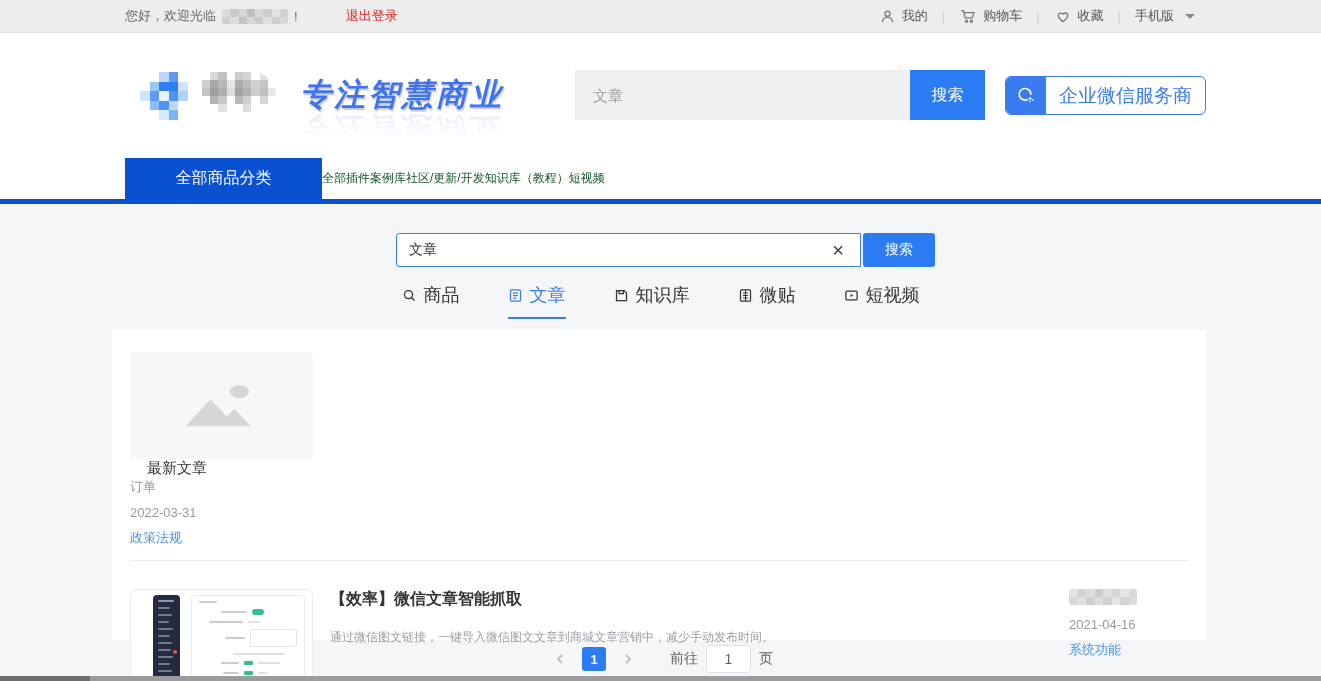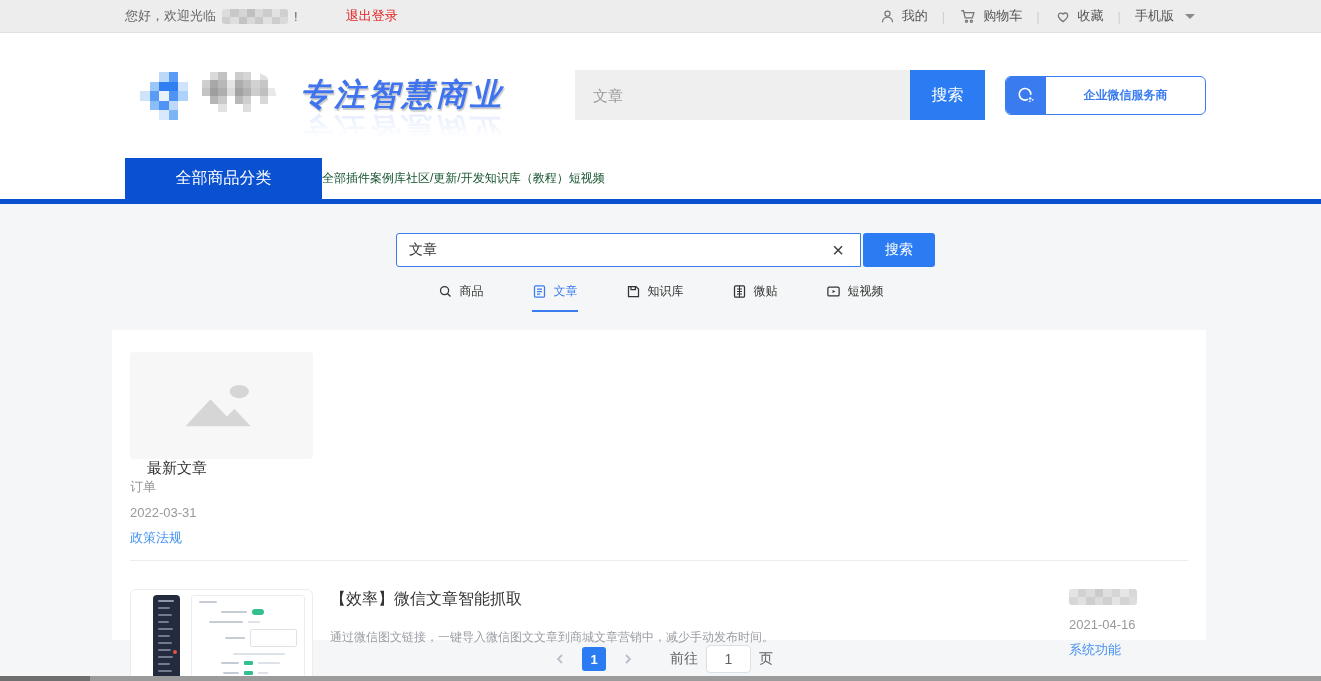--- a/index.html
+++ b/index.html
@@ -50,21 +50,21 @@
   .hsearch-btn {
     width:75px; height:50px; background:#2b7cf2; color:#fff; border:none;
     font-size:16px; cursor:pointer; font-family:inherit;
   }
   .wxwork-btn {
     position:absolute; left:1005px; top:42px; width:201px; height:39px;
     border:1px solid #3a7cf0; border-radius:6px; background:#fff;
     display:flex; align-items:center; overflow:hidden; cursor:pointer;
   }
   .wxwork-ic { width:40px; height:100%; background:#3a7cf0; display:flex; align-items:center; justify-content:center; }
-  .wxwork-label { flex:1; text-align:center; color:#3a7cf0; font-size:12px;font-weight:bold; }
+  .wxwork-label { flex:1; text-align:center; color:#3a7cf0; font-size:19px; }
 
   
   .navbar {
     position:absolute; top:158px; left:0; width:1321px; height:46px; background:#fff;
     border-bottom:5px solid #0a51d2; display:flex; align-items:stretch;
   }
   .nav-active {
     margin-left:125px; width:197px; background:#0a51d2; color:#fff; font-size:16px;
     display:flex; align-items:center; justify-content:center; cursor:pointer;
   }
@@ -79,36 +79,36 @@
     display:flex; align-items:center; padding:0 12px;
   }
   .msearch-value { flex:1; border:none; outline:none; font-size:14px; color:#333; font-family:inherit; background:transparent; }
   .clear-x { font-size:20px; color:#3c3c3c; cursor:pointer; line-height:1; padding:0 4px; }
   .msearch-btn {
     width:72px; height:34px; margin-left:2px; background:#2b7cf2; color:#fff; border:none;
     border-radius:3px; font-size:14px; cursor:pointer; font-family:inherit;
   }
 
   .tabs { position:absolute; top:79px; left:0; width:1321px; display:flex; justify-content:center; gap:48px; }
-  .tab { display:flex; align-items:center; gap:7px; font-size:12px; color:#333;
+  .tab { display:flex; align-items:center; gap:7px; font-size:18px; color:#333;
     padding-bottom:10px; border-bottom:2px solid transparent; cursor:pointer; }
   .tab.active { color:#3a7cf0; border-bottom-color:#3a7cf0; }
 
   .card { position:absolute; left:112px; top:126px; width:1094px; height:310px; background:#fff; }
   .row { display:flex; align-items:flex-start; }
   .row1 { padding:22px 18px 4px 18px;flex-direction:column; }
   .row2 { padding:28px 18px 8px 18px; }
   .divider { border-bottom:1px solid #ececec; margin:0 18px; }
   .thumb1 {
     width:183px; height:107px; flex:none; background:#f7f7f7; border-radius:4px;
     display:flex; align-items:center; justify-content:center; cursor:pointer;
   }
   .mid { flex:1; padding-left:17px; min-width:0; }
   .r-title1 { font-size:15px; color:#333; cursor:pointer; }
-  .r-title2 { font-size:16px; color:#333; font-weight:normal; cursor:pointer; }
+  .r-title2 { font-size:16px; color:#333; font-weight:bold; cursor:pointer; }
   .r-desc { font-size:12px; color:#9a9da3; margin-top:18px; line-height:1.5; }
   .meta { width:119px; flex:none; font-size:13px; color:#999; }
   .meta > div { margin-bottom:9px; }
   .meta-link { color:#4691f1; cursor:pointer; }
 
   
   .thumb2 {
     position:relative; width:183px; height:106px; flex:none; background:#fff;
     border:1px solid #ececec; border-radius:6px; cursor:pointer; overflow:hidden;
   }

